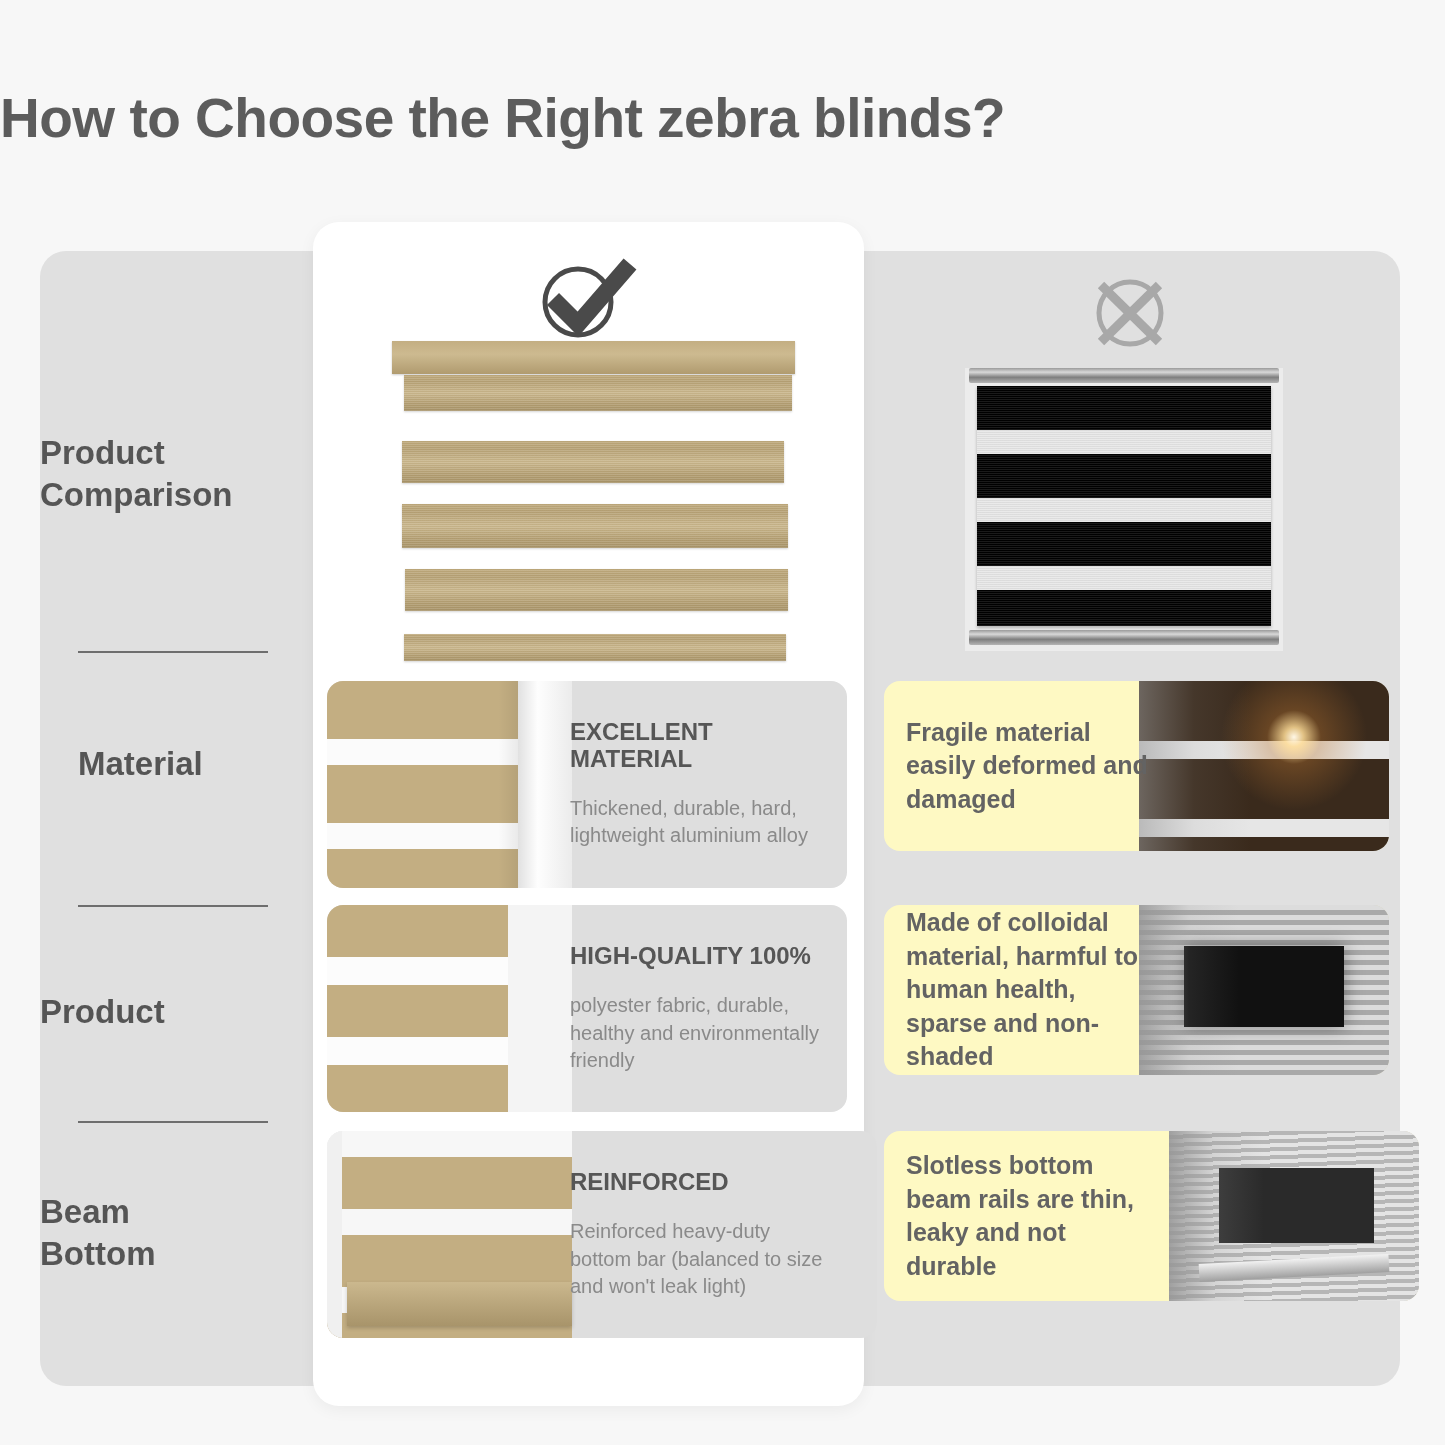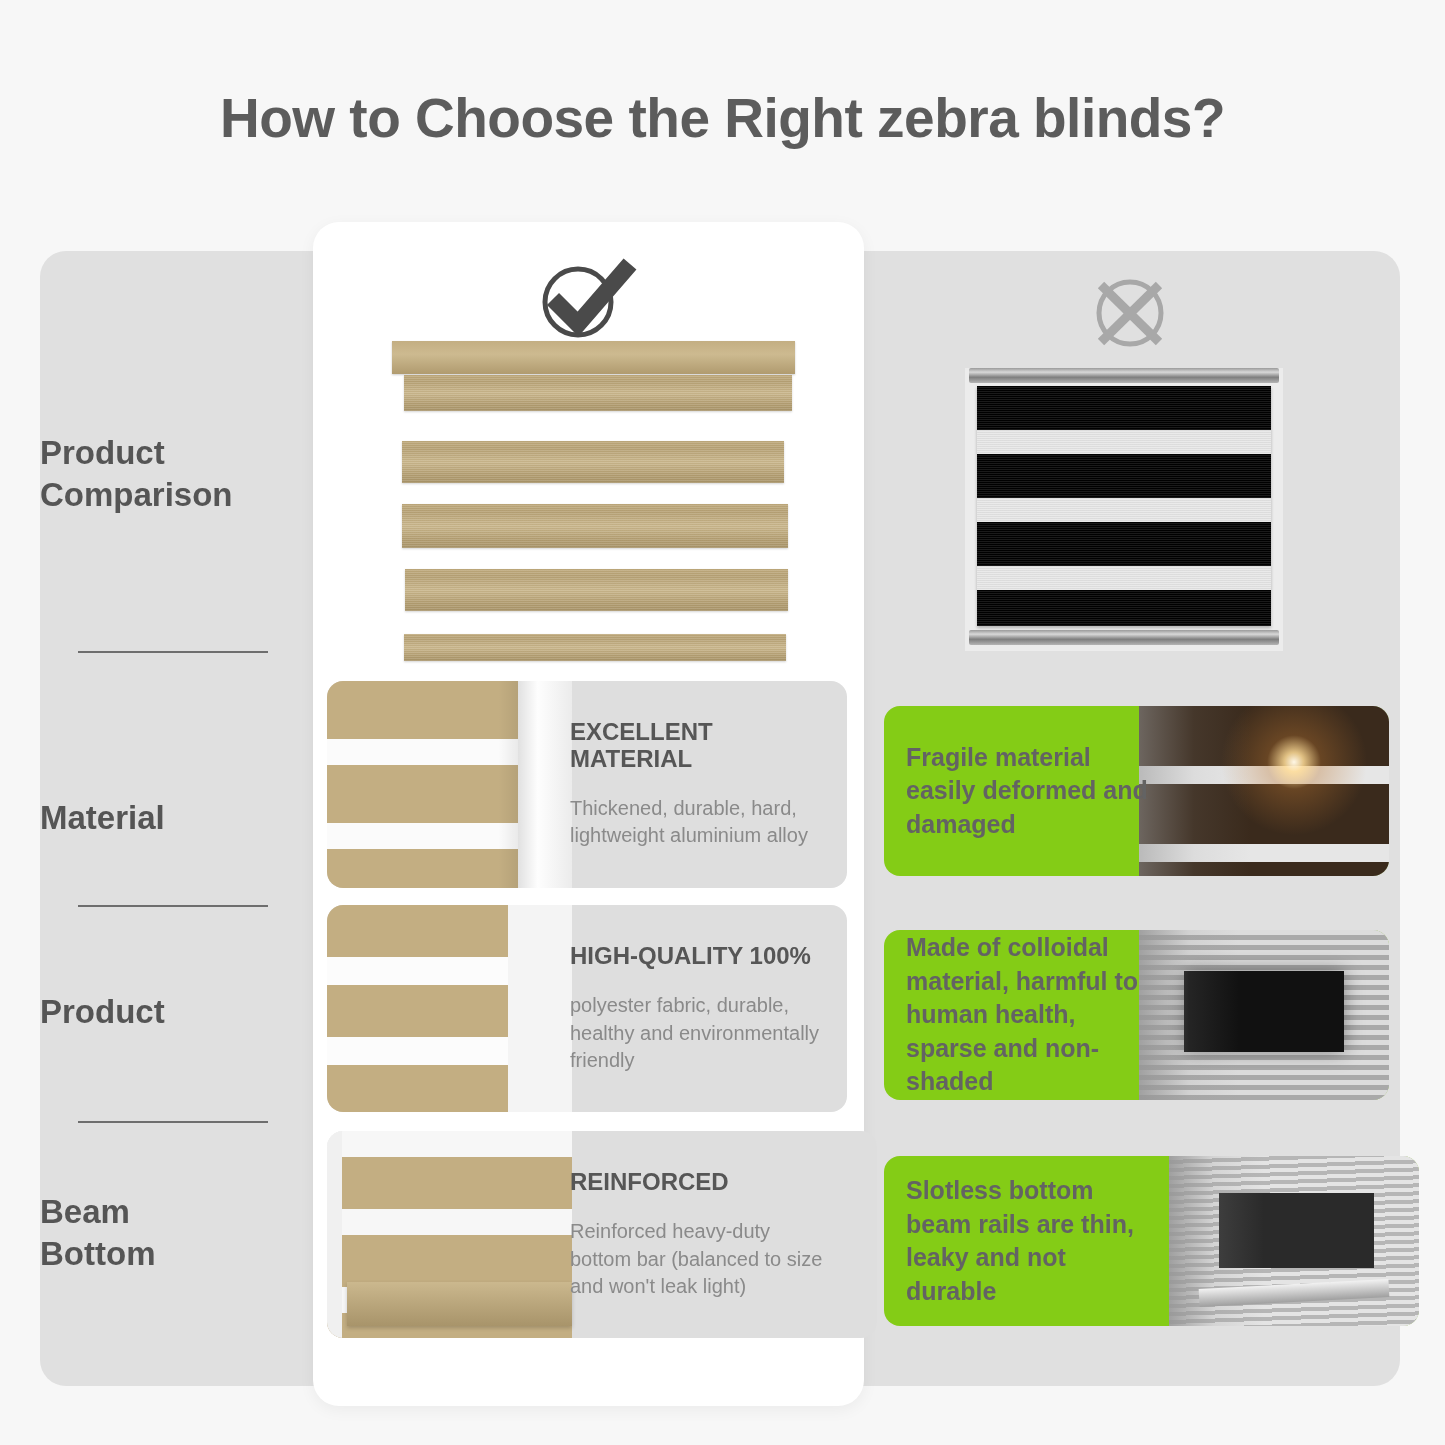--- a/index.html
+++ b/index.html
@@ -14,21 +14,20 @@
     overflow: hidden;
     position: relative;
   }
 
   
   .page-title {
     position: absolute;
     top: 86px;
     left: 0;
     width: 1445px;
-    text-align: center;
     font-size: 55px;
     font-weight: bold;
     color: #5c5c5c;
     letter-spacing: -0.5px;
     white-space: nowrap;
   }
 
   
   .backdrop-panel {
     position: absolute;
@@ -52,21 +51,21 @@
     position: absolute;
     left: 0;
     width: 273px;
     text-align: left;
     color: #555555;
     font-weight: bold;
     font-size: 33px;
     line-height: 1.27;
   }
   .row-label.l0 { top: 181px; }
-  .row-label.l1 { top: 546px; }
+  .row-label.l1 { top: 492px; padding-left: 38px; }
   .row-label.l2 { top: 740px; }
   .row-label.l3 { top: 940px; }
   .divider {
     position: absolute;
     left: 38px;
     width: 190px;
     height: 2px;
     background: #6e6e6e;
   }
   .divider.d0 { top: 400px; }
@@ -171,22 +170,21 @@
   .feature-card.good {
     left: 327px;
     width: 520px;
     height: 207px;
     background: #dedede;
   }
   .feature-card.bad {
     left: 884px;
     width: 505px;
     height: 170px;
-    background: #84cc16;
-    margin-top: 25px;
+    background: #fef9c3;
   }
   .fr0 { top: 681px; }
   .fr1 { top: 905px; }
   .fr2 { top: 1131px; padding-left: 30px; }
 
   .feature-text {
     position: absolute;
     top: 0;
     height: 100%;
     display: flex;

